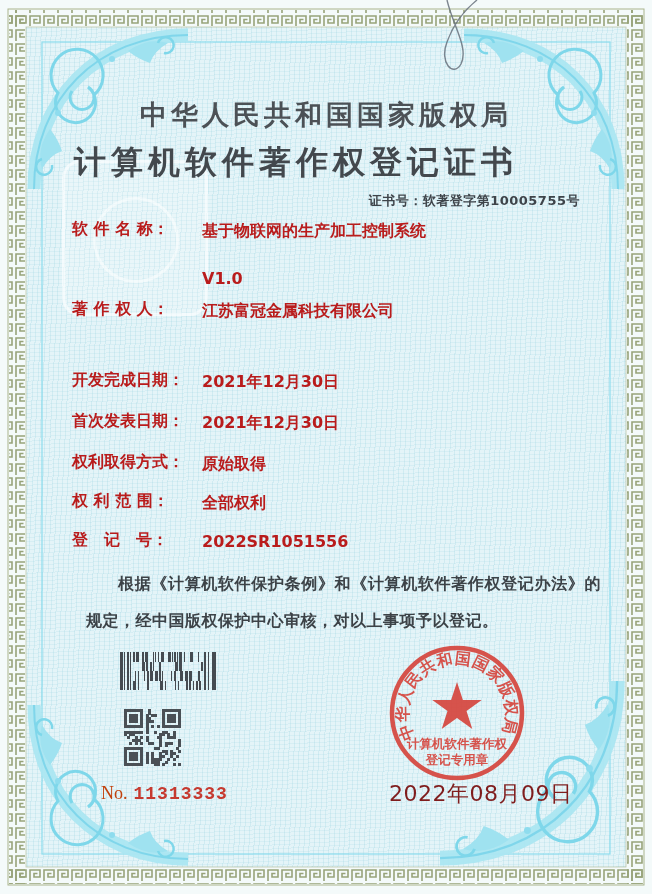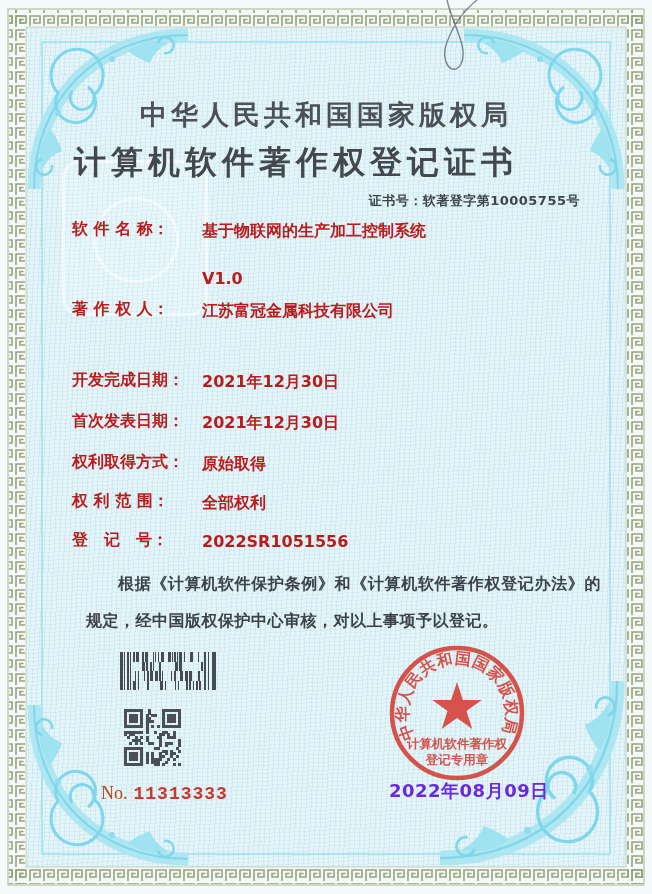--- a/index.html
+++ b/index.html
@@ -49,21 +49,21 @@
     font-size:16px;font-weight:600;color:#3c4247;line-height:37px;
     text-indent:2em;text-align:justify;letter-spacing:0.5px;margin-left:16px;
   }
   .barcode-box{position:absolute;left:120px;top:652px;width:96px;height:38px;}
   .qr-box{position:absolute;left:124px;top:709px;width:57px;height:57px;}
   .serial{position:absolute;left:101px;top:782px;font-size:18px;}
   .serial .prefix{font-family:"Liberation Serif","DejaVu Serif",serif;color:#c2410c;}
   .serial .num{font-family:"Liberation Mono","DejaVu Sans Mono",monospace;font-weight:700;color:#c63a30;letter-spacing:1px;margin-left:6px;}
   .issue-date{
     position:absolute;left:389px;top:779px;z-index:3;
-    font-size:18px;font-weight:700;color:#6d28d9;letter-spacing:0.5px;
+    font-size:22px;font-weight:400;color:#7f1d1d;letter-spacing:0.5px;
   }
   .seal{position:absolute;left:382px;top:638px;width:150px;height:150px;z-index:4;opacity:0.93;}
 </style>
 </head>
 <body>
 
 <div class="stage">
 
   <div class="paper"></div>
 

